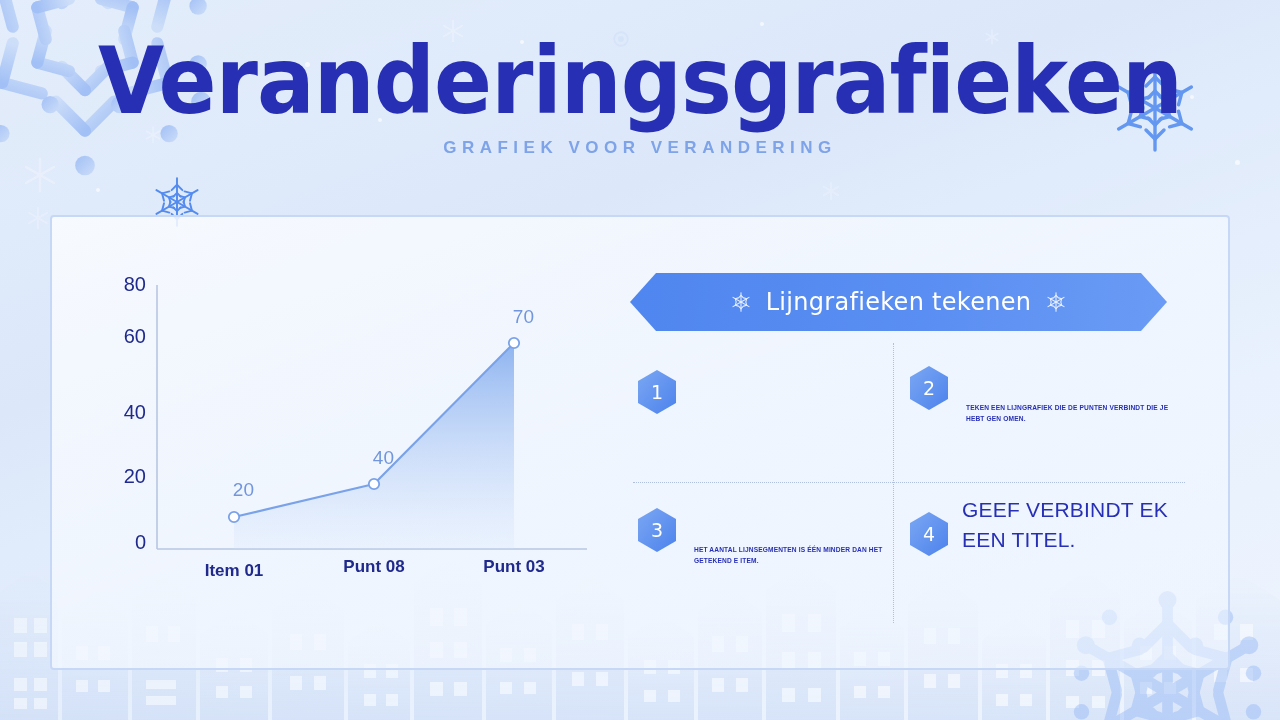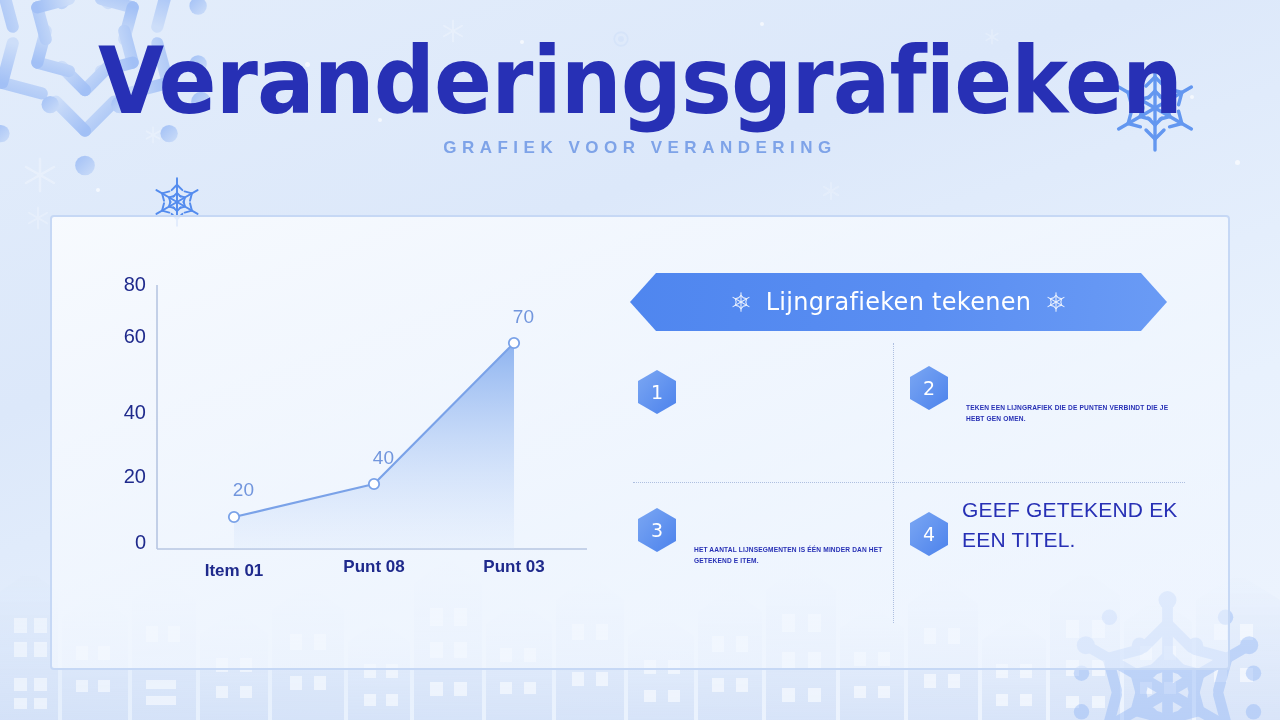--- a/index.html
+++ b/index.html
@@ -739,17 +739,17 @@
             <defs>
                 <linearGradient id="hexg4" x1="0" y1="0" x2="1" y2="1">
               <stop offset="0%" stop-color="#7ba7f3"></stop>
                   <stop offset="100%" stop-color="#4c82ec"></stop>
                 </linearGradient>
               </defs>
             <polygon points="21,1 40,12 40,34 21,45 2,34 2,12" fill="url(#hexg4)"></polygon>
           </svg>
           <div class="hexnum">4</div>
         </div>
-        <div class="q-big">GEEF GETEKEND EK EEN TITEL.</div>
+        <div class="q-big">GEEF VERBINDT EK EEN TITEL.</div>
       </div>
     </div>
   </div>
 </div>
 
 </body></html>

